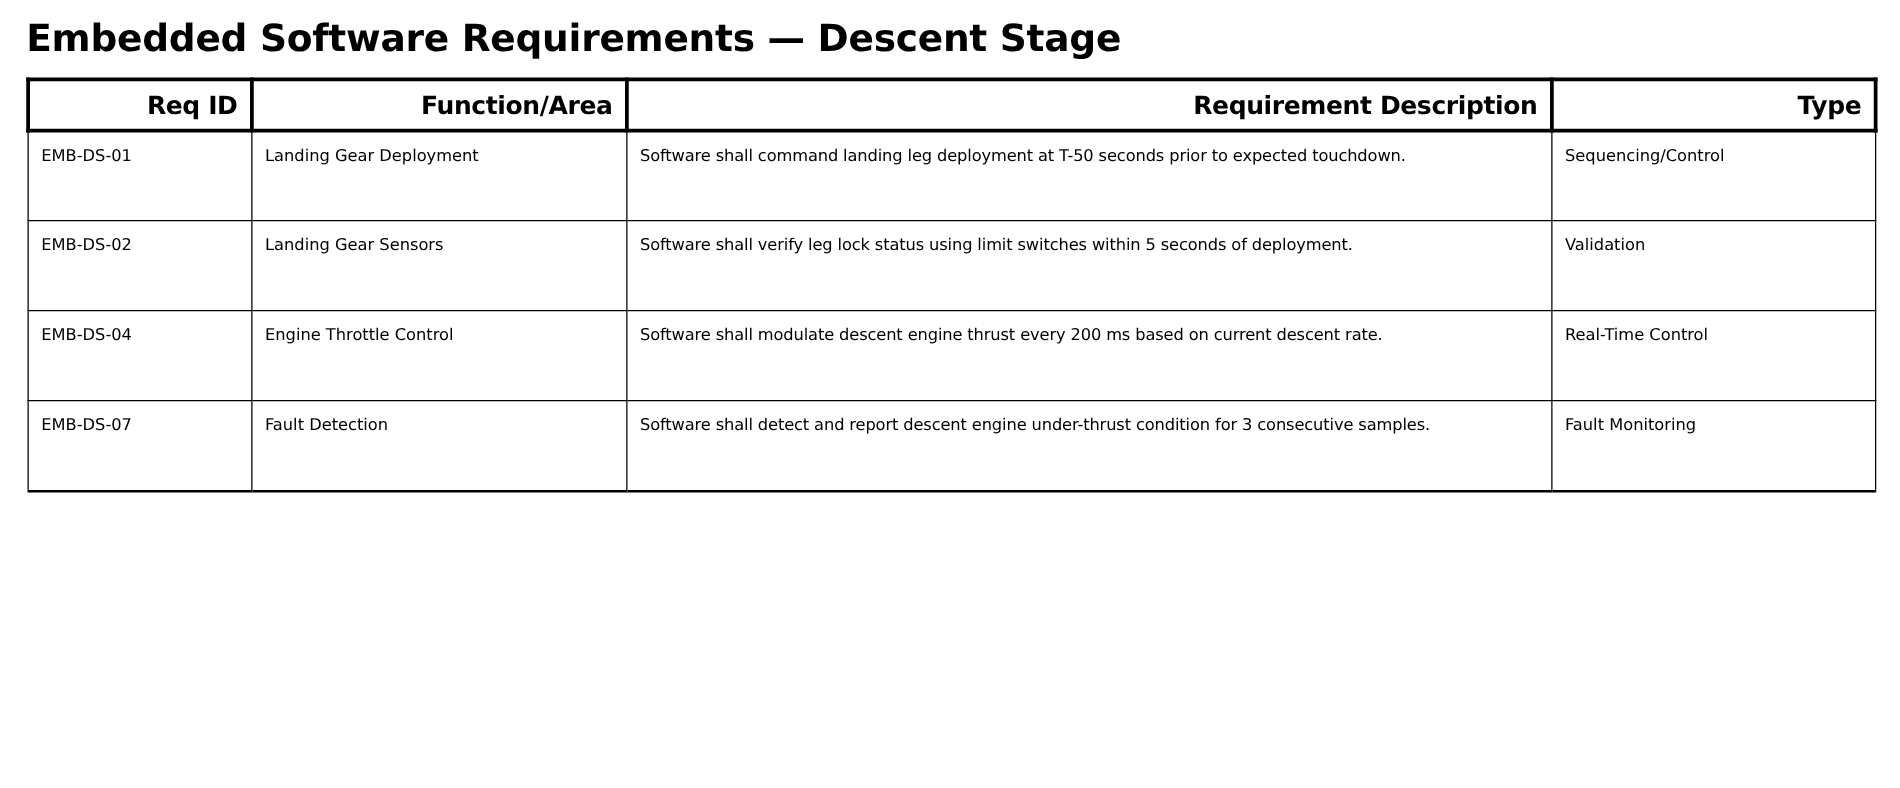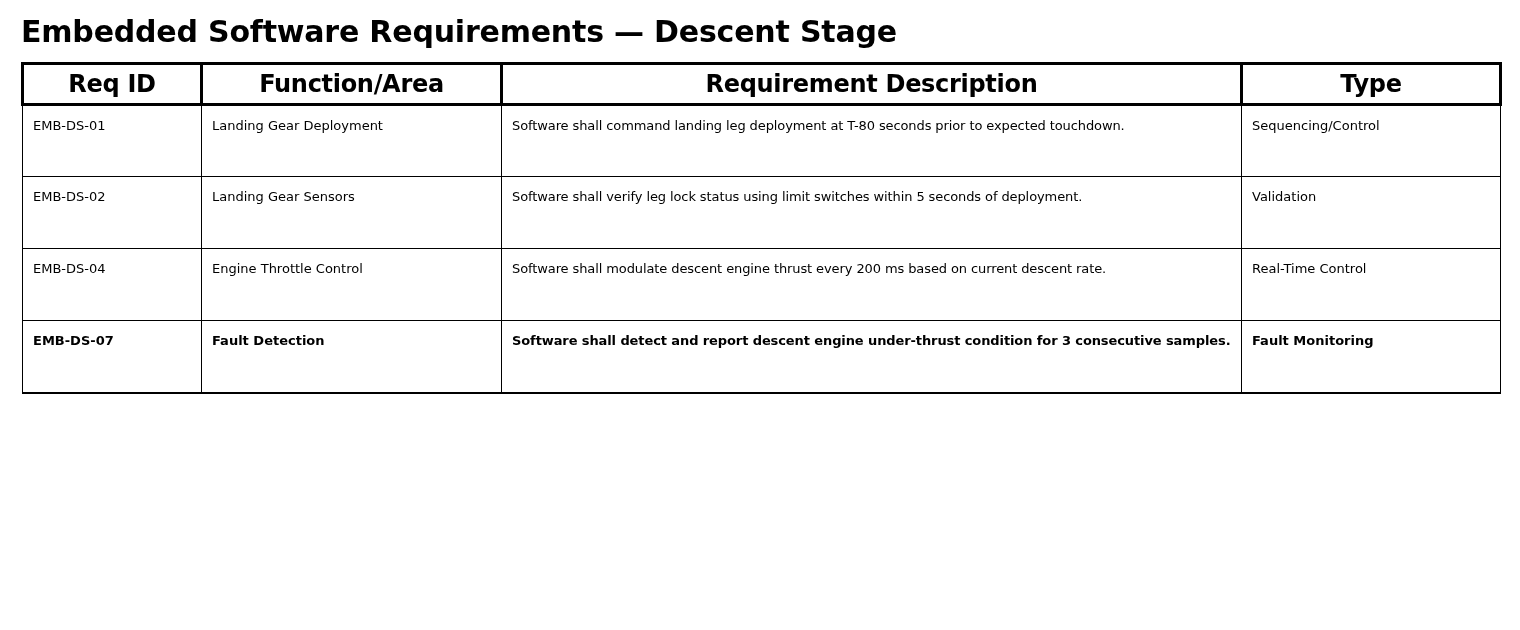--- a/index.html
+++ b/index.html
@@ -49,23 +49,23 @@
 
   #req-table col.c-req   { width: 179px; }
   #req-table col.c-func  { width: 300px; }
   #req-table col.c-desc  { width: 740px; }
   #req-table col.c-type  { width: 259px; }
 
   #req-table thead th {
     border: 3px solid #000000;
     height: 41px;
     padding: 0 10px;
-    text-align: center;
+    text-align: right;
     vertical-align: middle;
-    font-size: 24px;
+    font-size: 20px;
     font-weight: bold;
     font-family: "DejaVu Sans", "Liberation Sans", sans-serif;
     letter-spacing: -0.3px;
     white-space: nowrap;
     color: #000000;
     box-sizing: border-box;
   }
 
   #req-table tbody td {
     border: 1px solid #000000;
@@ -77,21 +77,20 @@
     font-size: 13px;
     font-weight: normal;
     line-height: 26px;
     color: #000000;
     box-sizing: border-box;
     overflow: hidden;
   }
 
   #req-table tbody tr:last-child td {
     border-bottom-width: 2px;
-    font-weight: bold;
   }
 
   #req-table tbody td.col-req,
   #req-table tbody td.col-type {
     white-space: nowrap;
   }
 
   #req-table tbody td.col-desc {
     letter-spacing: -0.1px;
   }
@@ -115,21 +114,21 @@
         <th class="col-req">Req ID</th>
         <th class="col-func">Function/Area</th>
         <th class="col-desc">Requirement Description</th>
         <th class="col-type">Type</th>
       </tr>
     </thead>
     <tbody>
       <tr>
         <td class="col-req">EMB-DS-01</td>
         <td class="col-func">Landing Gear Deployment</td>
-        <td class="col-desc">Software shall command landing leg deployment at T-80 seconds prior to expected touchdown.</td>
+        <td class="col-desc">Software shall command landing leg deployment at T-50 seconds prior to expected touchdown.</td>
         <td class="col-type">Sequencing/Control</td>
       </tr>
       <tr>
         <td class="col-req">EMB-DS-02</td>
         <td class="col-func">Landing Gear Sensors</td>
         <td class="col-desc">Software shall verify leg lock status using limit switches within 5 seconds of deployment.</td>
         <td class="col-type">Validation</td>
       </tr>
       <tr>
         <td class="col-req">EMB-DS-04</td>

